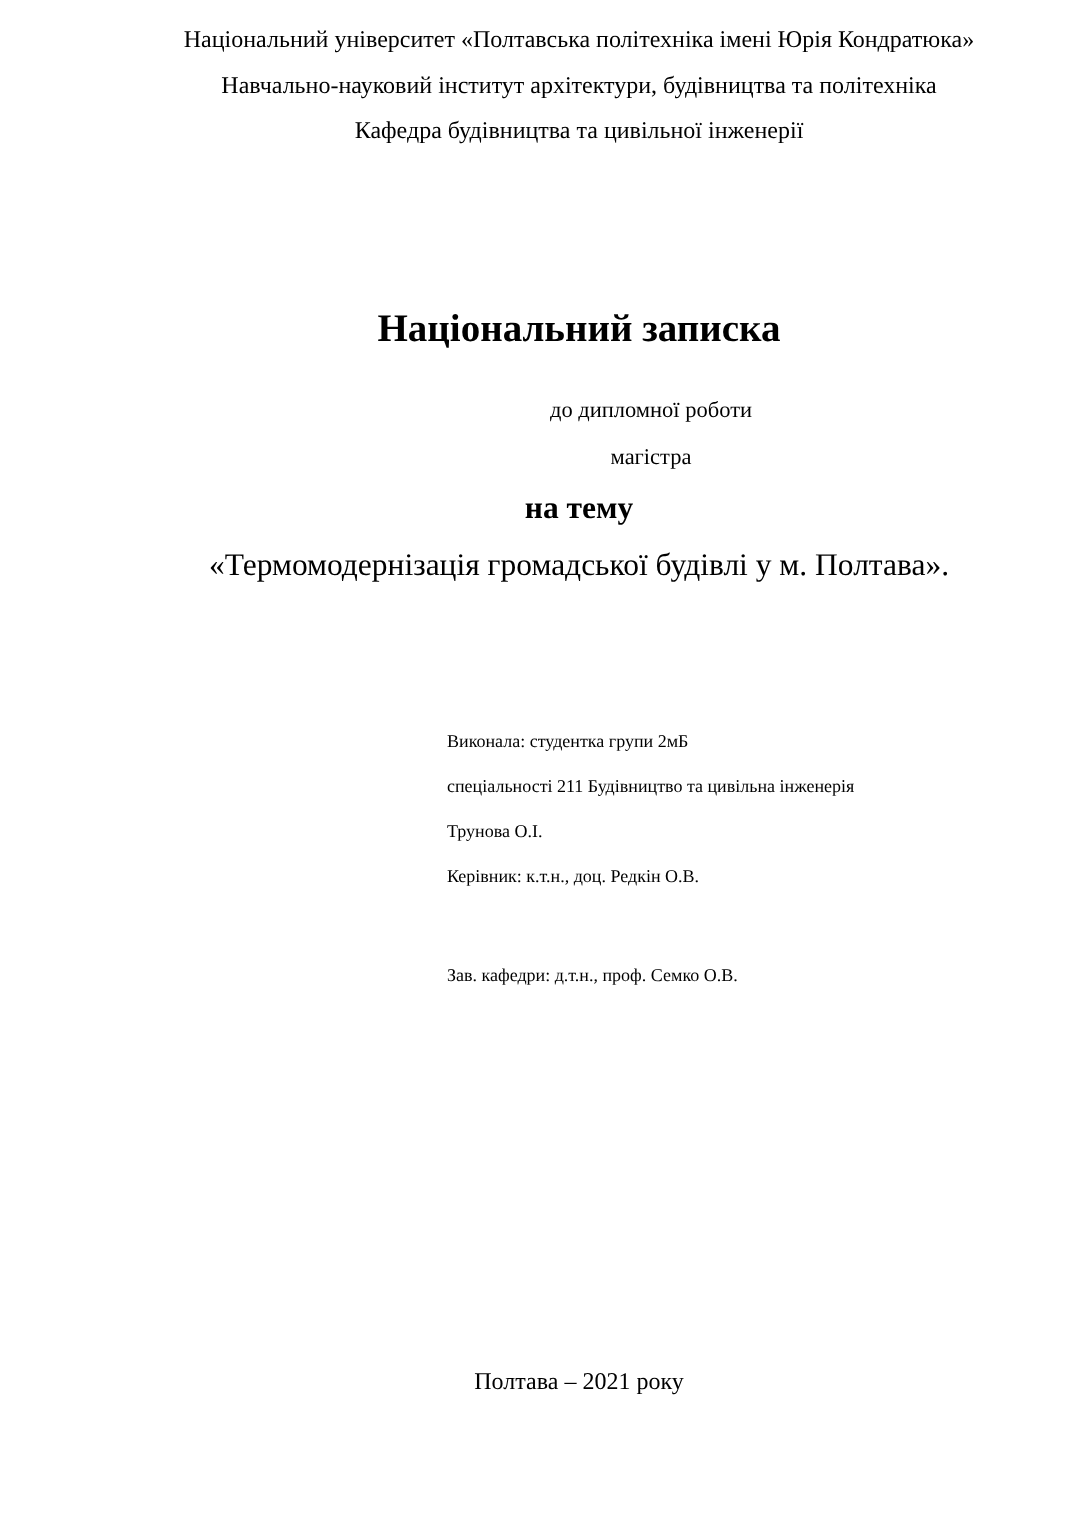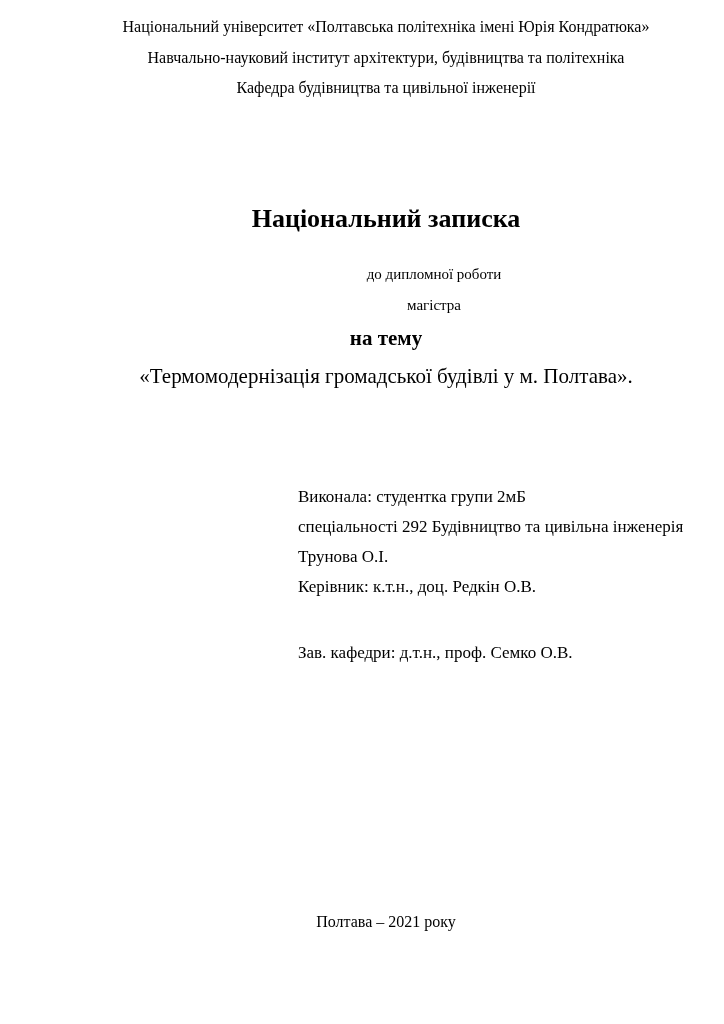--- a/index.html
+++ b/index.html
@@ -7,37 +7,37 @@
       width: 724px; height: 1024px; position: relative; overflow: hidden;
       font-family: "Liberation Serif", "DejaVu Serif", serif; color: #000;
     }
     .line { position: absolute; white-space: nowrap; }
     .center { left: 0; width: 724px; text-align: center; padding-left: 24px; }
     .hdr { font-size: 16px; }
     .title { font-size: 26px; font-weight: bold; }
     .small { font-size: 15px; margin-left: 48px; }
     .theme-label { font-size: 21px; font-weight: bold; }
     .topic { font-size: 21px; }
-    .info { left: 298px; font-size: 17px; }
+    .info { left: 298px; font-size: 12px; }
     .footer { font-size: 16px; }
   </style>
 </head>
 <body>
 
 <div>
   <div class="line center hdr" style="top:18px;">Національний університет «Полтавська політехніка імені Юрія Кондратюка»</div>
   <div class="line center hdr" style="top:49px;">Навчально-науковий інститут архітектури, будівництва та політехніка</div>
   <div class="line center hdr" style="top:79px;">Кафедра будівництва та цивільної інженерії</div>
 
   <div class="line center title" style="top:204px;">Національний записка</div>
   <div class="line center small" style="top:266px;">до дипломної роботи</div>
   <div class="line center small" style="top:297px;">магістра</div>
   <div class="line center theme-label" style="top:326px;">на тему</div>
   <div class="line center topic" style="top:364px;">«Термомодернізація громадської будівлі у м. Полтава».</div>
 
   <div class="line info" style="top:487px;">Виконала: студентка групи 2мБ</div>
-  <div class="line info" style="top:517px;">спеціальності 292 Будівництво та цивільна інженерія</div>
+  <div class="line info" style="top:517px;">спеціальності 211 Будівництво та цивільна інженерія</div>
   <div class="line info" style="top:547px;">Трунова О.І.</div>
   <div class="line info" style="top:577px;text-align:right;">Керівник: к.т.н., доц. Редкін О.В.</div>
   <div class="line info" style="top:643px;">Зав. кафедри: д.т.н., проф. Семко О.В.</div>
 
   <div class="line center footer" style="top:913px;">Полтава – 2021 року</div>
 </div>
 
 </body></html>

